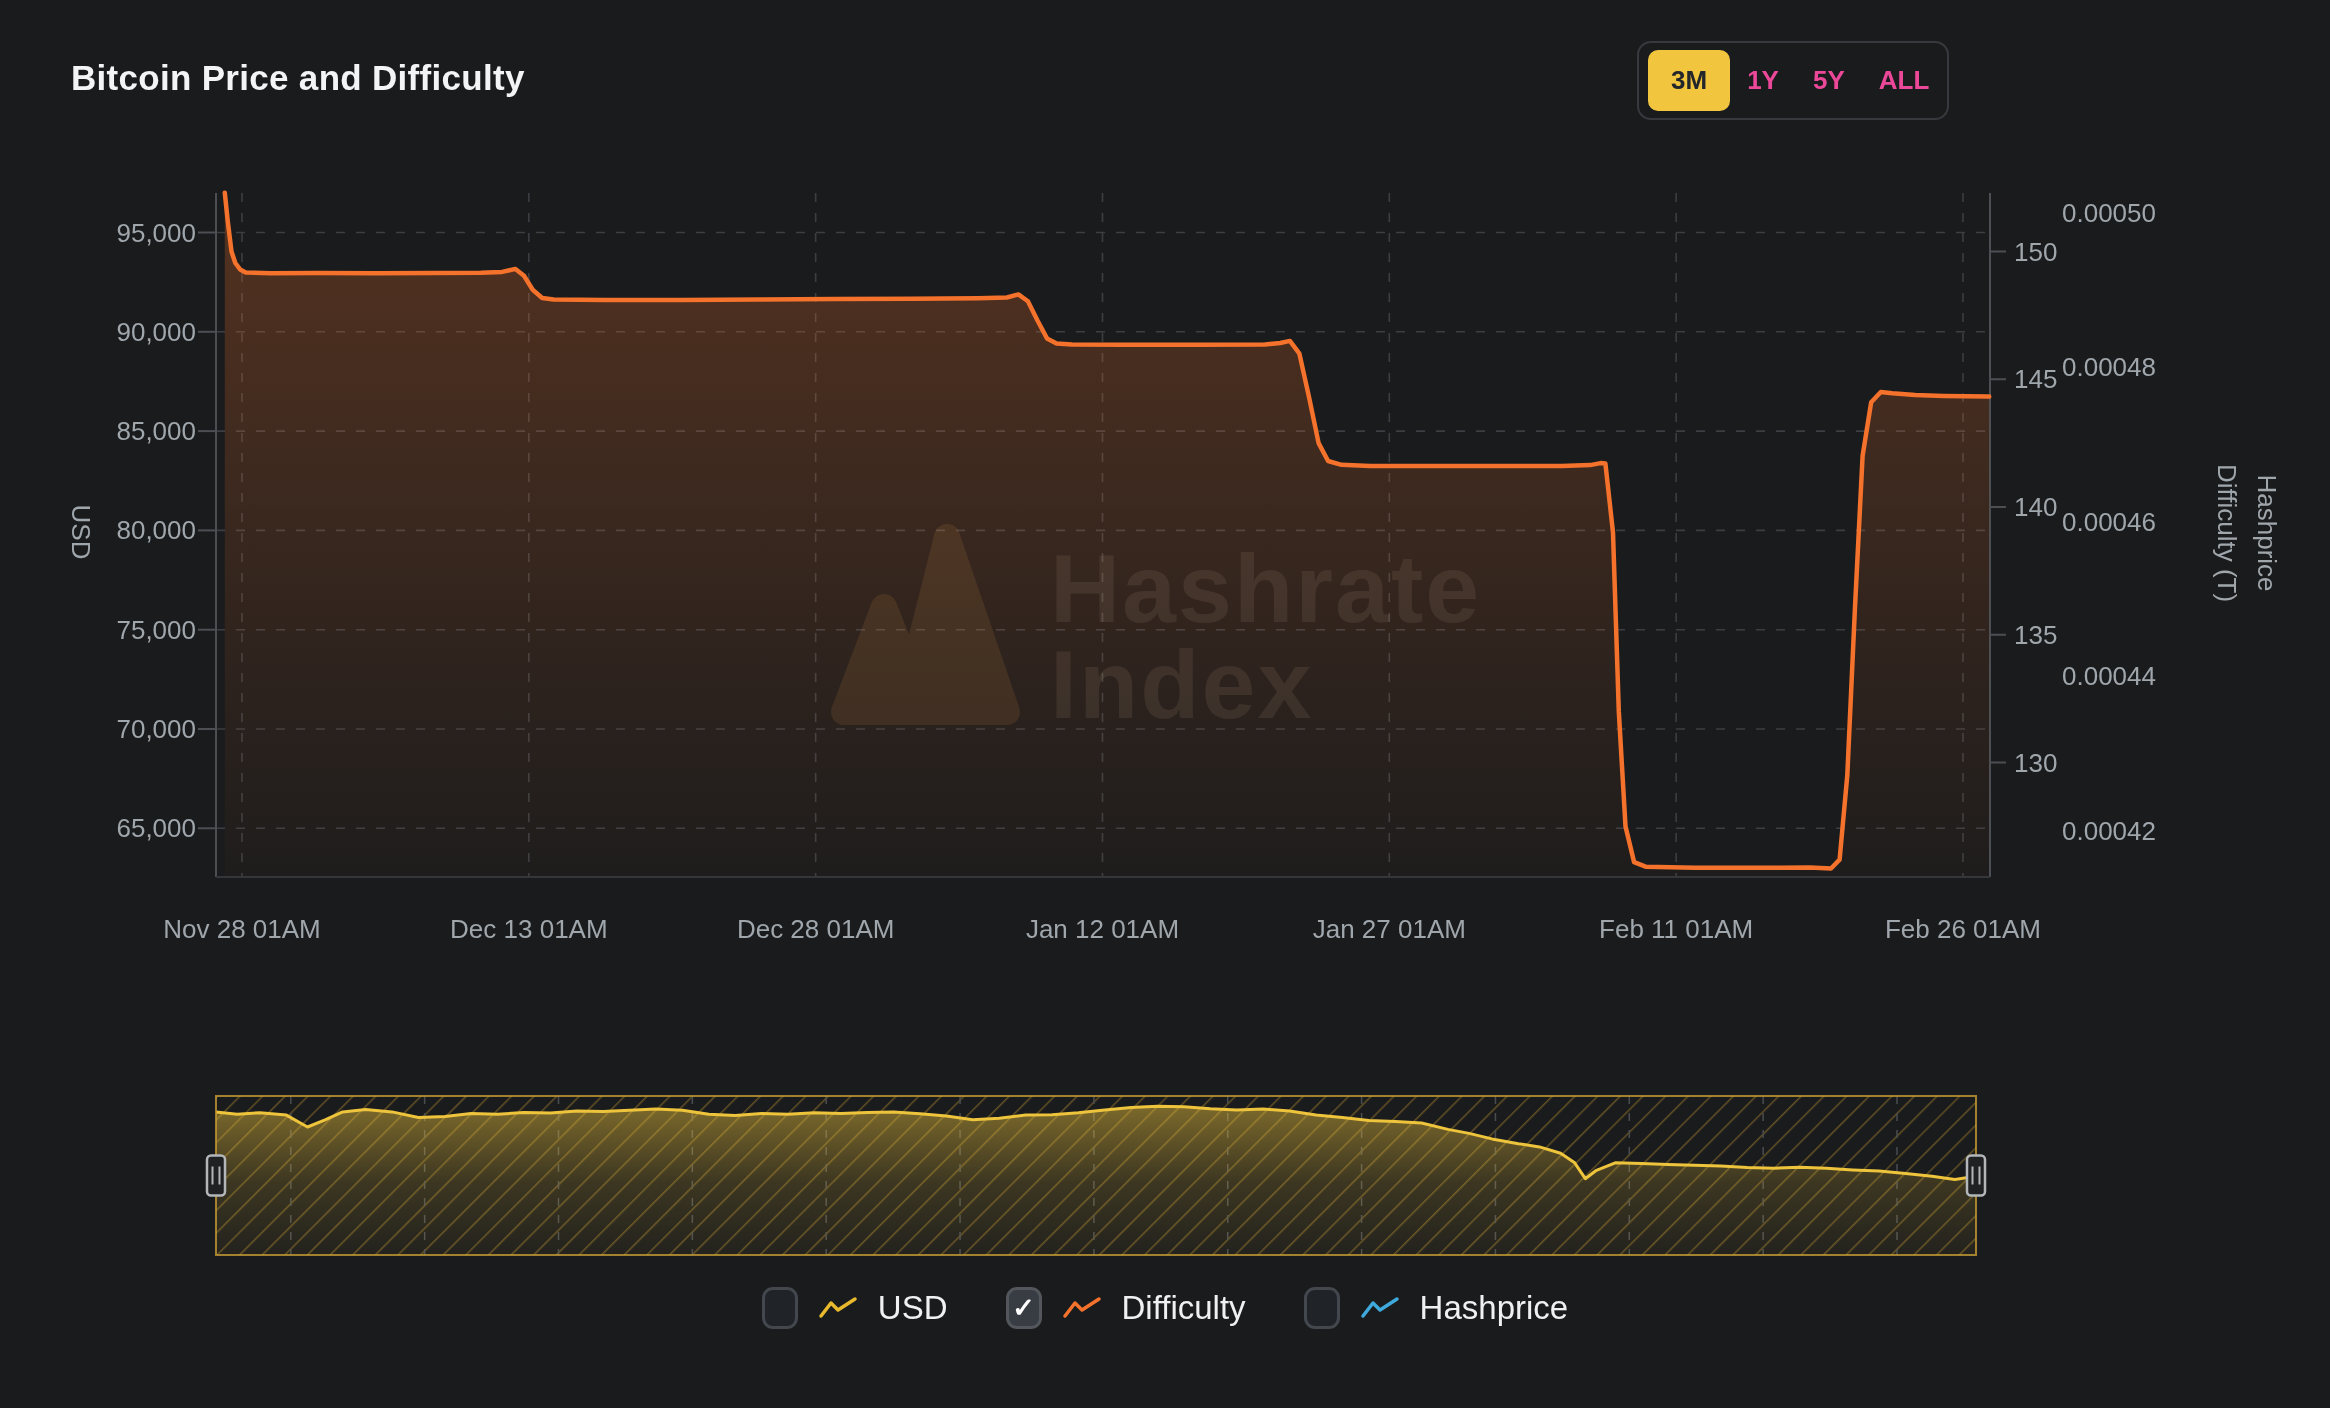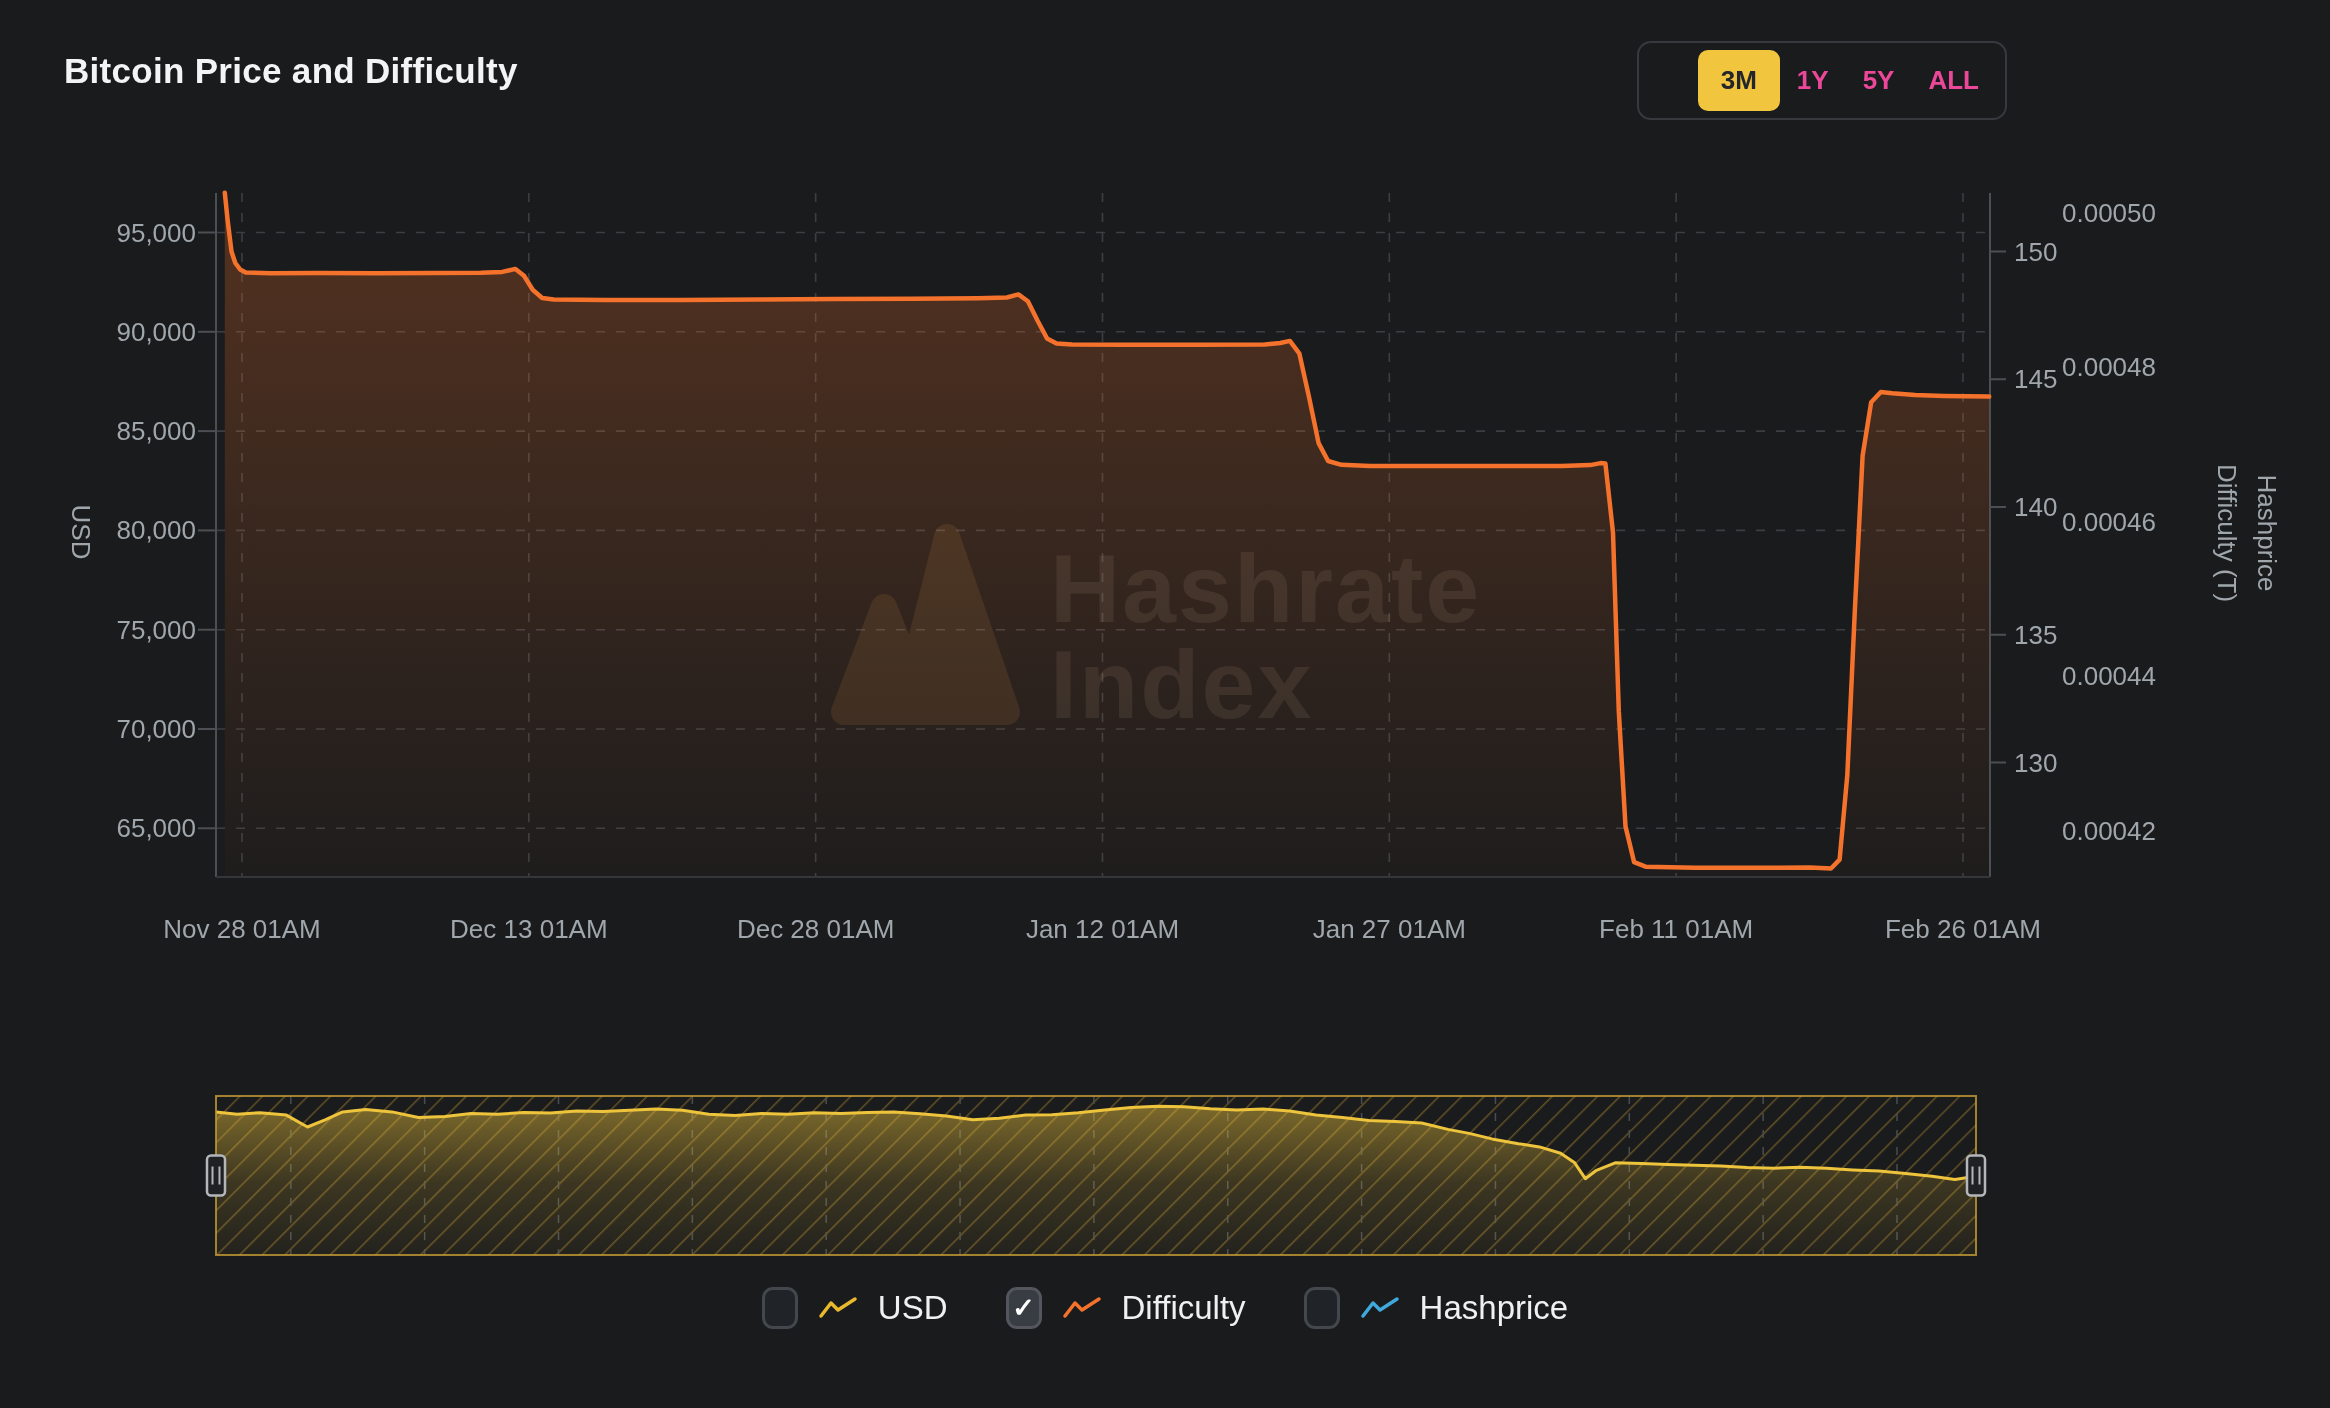--- a/index.html
+++ b/index.html
@@ -1,22 +1,22 @@
 <!DOCTYPE html>
 <html><head>
 <meta charset="utf-8">
 <style>
   html,body{margin:0;padding:0;background:#141516;}
   .stage{position:relative;width:2330px;height:1408px;background:#1a1b1c;overflow:hidden;
          font-family:"Liberation Sans",sans-serif;}
-  .page-title{position:absolute;left:55px;top:42px;margin:9px;font-size:35px;font-weight:700;
+  .page-title{position:absolute;left:55px;top:42px;margin:16px;font-size:35px;font-weight:700;
               color:#f2f4f5;letter-spacing:.3px;}
-  .range-group{position:absolute;left:1637px;top:41px;width:370px;height:79px;box-sizing:border-box;
+  .range-group{position:absolute;left:1637px;top:41px;width:312px;height:79px;box-sizing:border-box;
                border:2px solid #36393e;border-radius:14px;display:flex;align-items:center;
-               justify-content:flex-end;padding:8px 9px;}
+               justify-content:space-between;padding:8px 9px;}
   .range-btn{background:none;border:none;cursor:pointer;color:#ec4899;font-family:inherit;
              font-size:26px;font-weight:700;height:61px;padding:0 17px;border-radius:10px;
              display:flex;align-items:center;}
   .range-btn.selected{background:#f2c53e;color:#23262a;padding:0 23px;}
   #chart{position:absolute;left:0;top:0;}
   .tick{fill:#9fa6ac;font-size:26px;font-family:"Liberation Sans",sans-serif;}
   .axis-title{fill:#9fa6ac;font-size:26px;font-family:"Liberation Sans",sans-serif;}
   .grid{stroke:#3b3e42;stroke-width:1.6;stroke-dasharray:9 11;fill:none;}
   .axline{stroke:#4b4f54;stroke-width:2;fill:none;}
   .baseline{stroke:#33363a;stroke-width:2;fill:none;}

